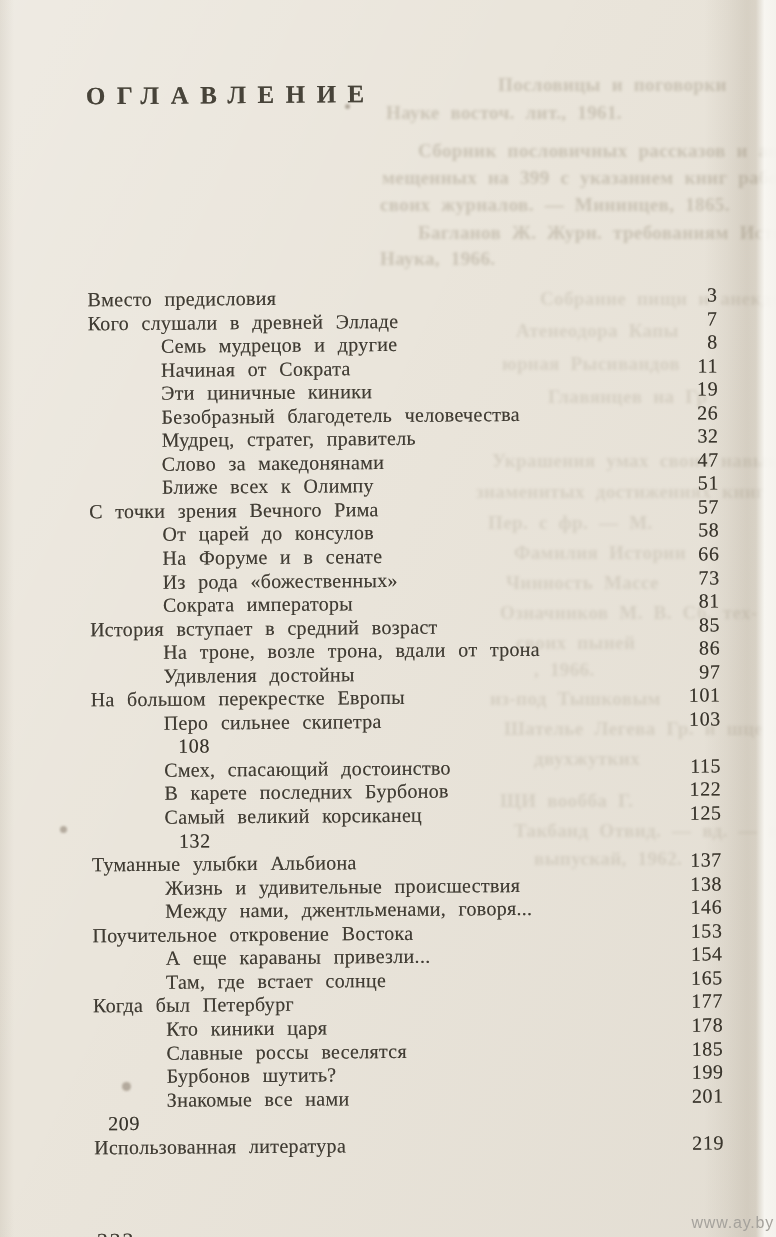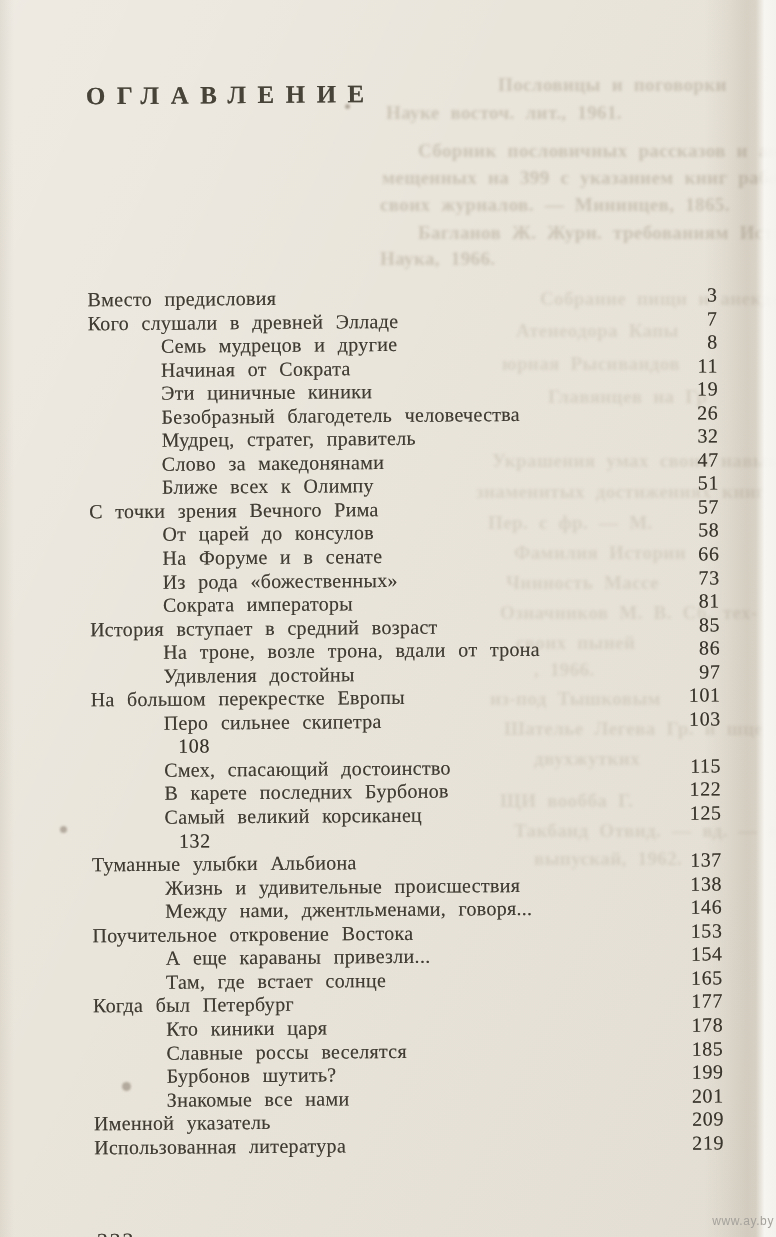--- a/index.html
+++ b/index.html
@@ -57,21 +57,21 @@
     background:linear-gradient(to right,
       rgba(115,100,75,0) 0%, rgba(115,100,75,0.07) 32%,
       rgba(115,100,75,0.15) 60%, rgba(115,100,75,0.12) 72%,
       rgba(250,249,245,0.85) 84%, rgba(245,243,238,0.95) 100%);
   }
   .left-edge { left:0; width:14px;
     background:linear-gradient(to right, rgba(110,95,70,0.10), rgba(110,95,70,0)); }
 
   .watermark { position:absolute; right:2px; top:1214px; z-index:4;
     font-family:"Liberation Sans","DejaVu Sans",sans-serif;
-    font-size:12px; letter-spacing:0.05em;
+    font-size:16px; letter-spacing:0.05em;
     color: var(--watermark-gray, #a5a29c);
     margin-left: 9px;
   }
 </style>
 </head>
 <body>
 
 <div class="page">
 
   <div class="ghost-layer">
@@ -237,21 +237,20 @@
         </div>
         <div class="toc-row indent">
           <span class="toc-title">Бурбонов шутить?</span>
           <span class="toc-page">199</span>
         </div>
         <div class="toc-row indent">
           <span class="toc-title">Знакомые все нами</span>
           <span class="toc-page">201</span>
         </div>
         <div class="toc-row">
-          <span class="toc-title">Именной указатель</span>
           <span class="toc-page">209</span>
         </div>
         <div class="toc-row">
           <span class="toc-title">Использованная литература</span>
           <span class="toc-page">219</span>
         </div>
       </div>
     <div class="folio">222</div>
   </div>
 

